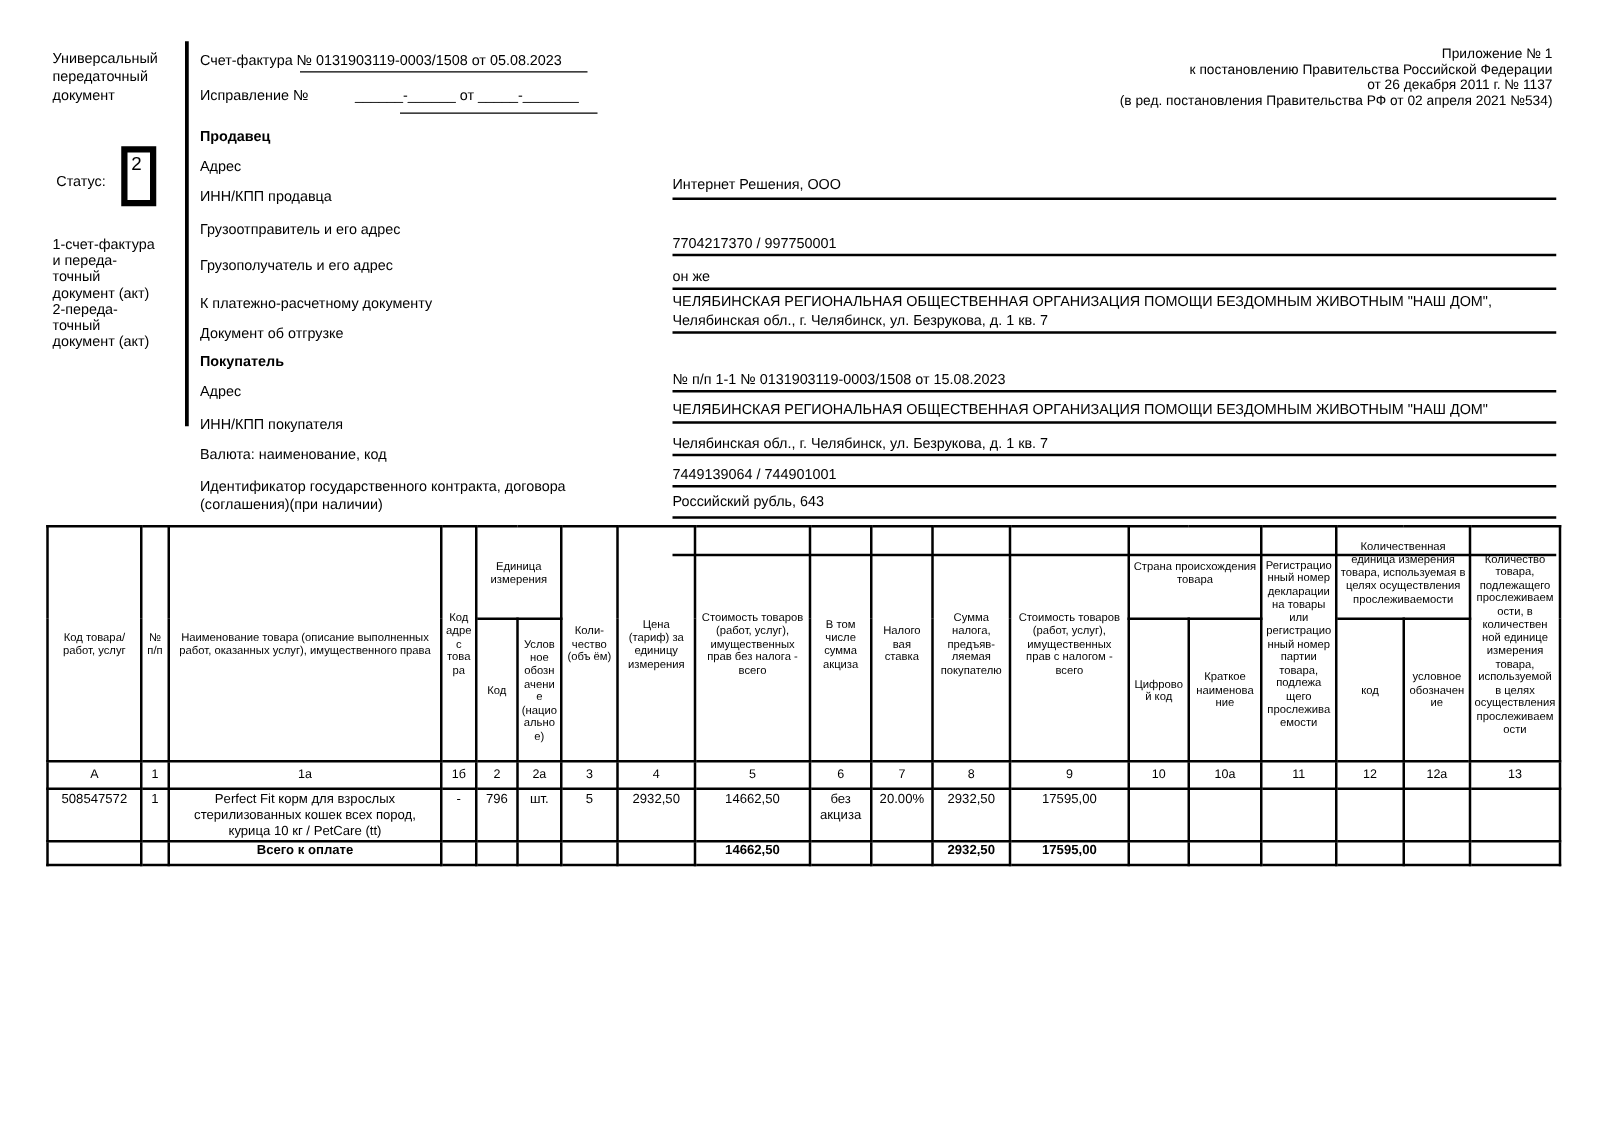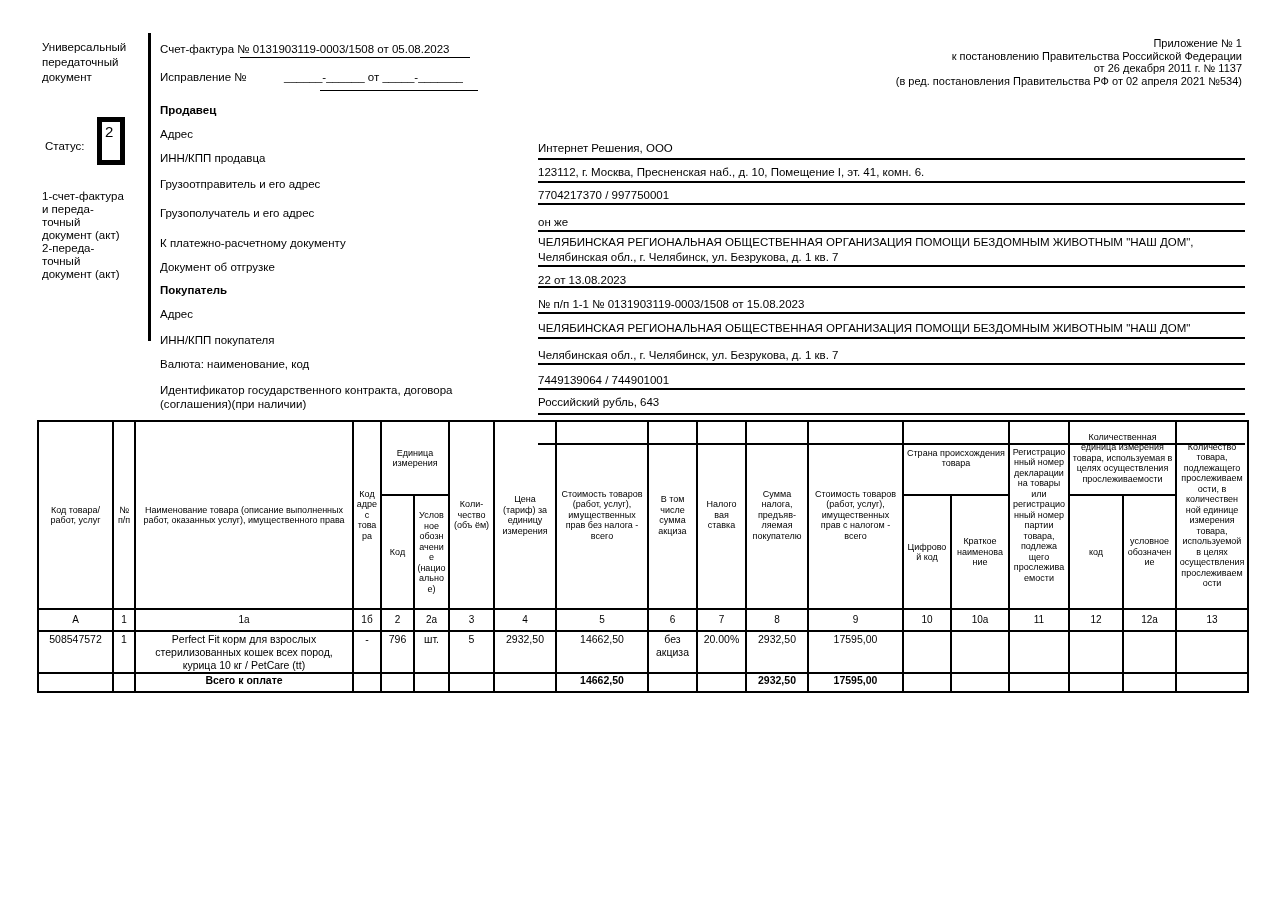--- a/index.html
+++ b/index.html
@@ -79,26 +79,24 @@
   <div class="abs lbl" style="left:160px; top:206px;">Грузополучатель и его адрес</div>
   <div class="abs lbl" style="left:160px; top:236px;">К платежно-расчетному документу</div>
   <div class="abs lbl" style="left:160px; top:260px;">Документ об отгрузке</div>
   <div class="abs lbl b" style="left:160px; top:283px;">Покупатель</div>
   <div class="abs lbl" style="left:160px; top:307px;">Адрес</div>
   <div class="abs lbl" style="left:160px; top:333px;">ИНН/КПП покупателя</div>
   <div class="abs lbl" style="left:160px; top:357px;">Валюта: наименование, код</div>
   <div class="abs lbl" style="left:160px; top:383px; width:300px;">Идентификатор государственного контракта, договора (соглашения)(при наличии)</div>
 
   <div class="abs val" style="top:104px; height:19px;">Интернет Решения, ООО</div>
-  <div class="abs val" style="top:128px; height:18px;">123112, г. Москва, Пресненская наб., д. 10, Помещение I, эт. 41, комн. 6.</div>
   <div class="abs val" style="top:151px; height:17px;">7704217370 / 997750001</div>
   <div class="abs val" style="top:178px; height:17px;">он же</div>
   <div class="abs val pre" style="top:198px; height:32px;">ЧЕЛЯБИНСКАЯ РЕГИОНАЛЬНАЯ ОБЩЕСТВЕННАЯ ОРГАНИЗАЦИЯ ПОМОЩИ БЕЗДОМНЫМ ЖИВОТНЫМ "НАШ ДОМ",
 Челябинская обл., г. Челябинск, ул. Безрукова, д. 1 кв. 7</div>
-  <div class="abs val" style="top:236px; height:15px;">22 от 13.08.2023</div>
   <div class="abs val" style="top:260px; height:17px;">№ п/п 1-1 № 0131903119-0003/1508 от 15.08.2023</div>
   <div class="abs val" style="top:284px; height:18px;">ЧЕЛЯБИНСКАЯ РЕГИОНАЛЬНАЯ ОБЩЕСТВЕННАЯ ОРГАНИЗАЦИЯ ПОМОЩИ БЕЗДОМНЫМ ЖИВОТНЫМ "НАШ ДОМ"</div>
   <div class="abs val" style="top:311px; height:17px;">Челябинская обл., г. Челябинск, ул. Безрукова, д. 1 кв. 7</div>
   <div class="abs val" style="top:336px; height:17px;">7449139064 / 744901001</div>
   <div class="abs val" style="top:358px; height:20px;">Российский рубль, 643</div>
   <div class="abs val" style="top:393px; height:15px;"></div>
 
   <table class="grid">
     <colgroup>
       <col style="width:75px">

